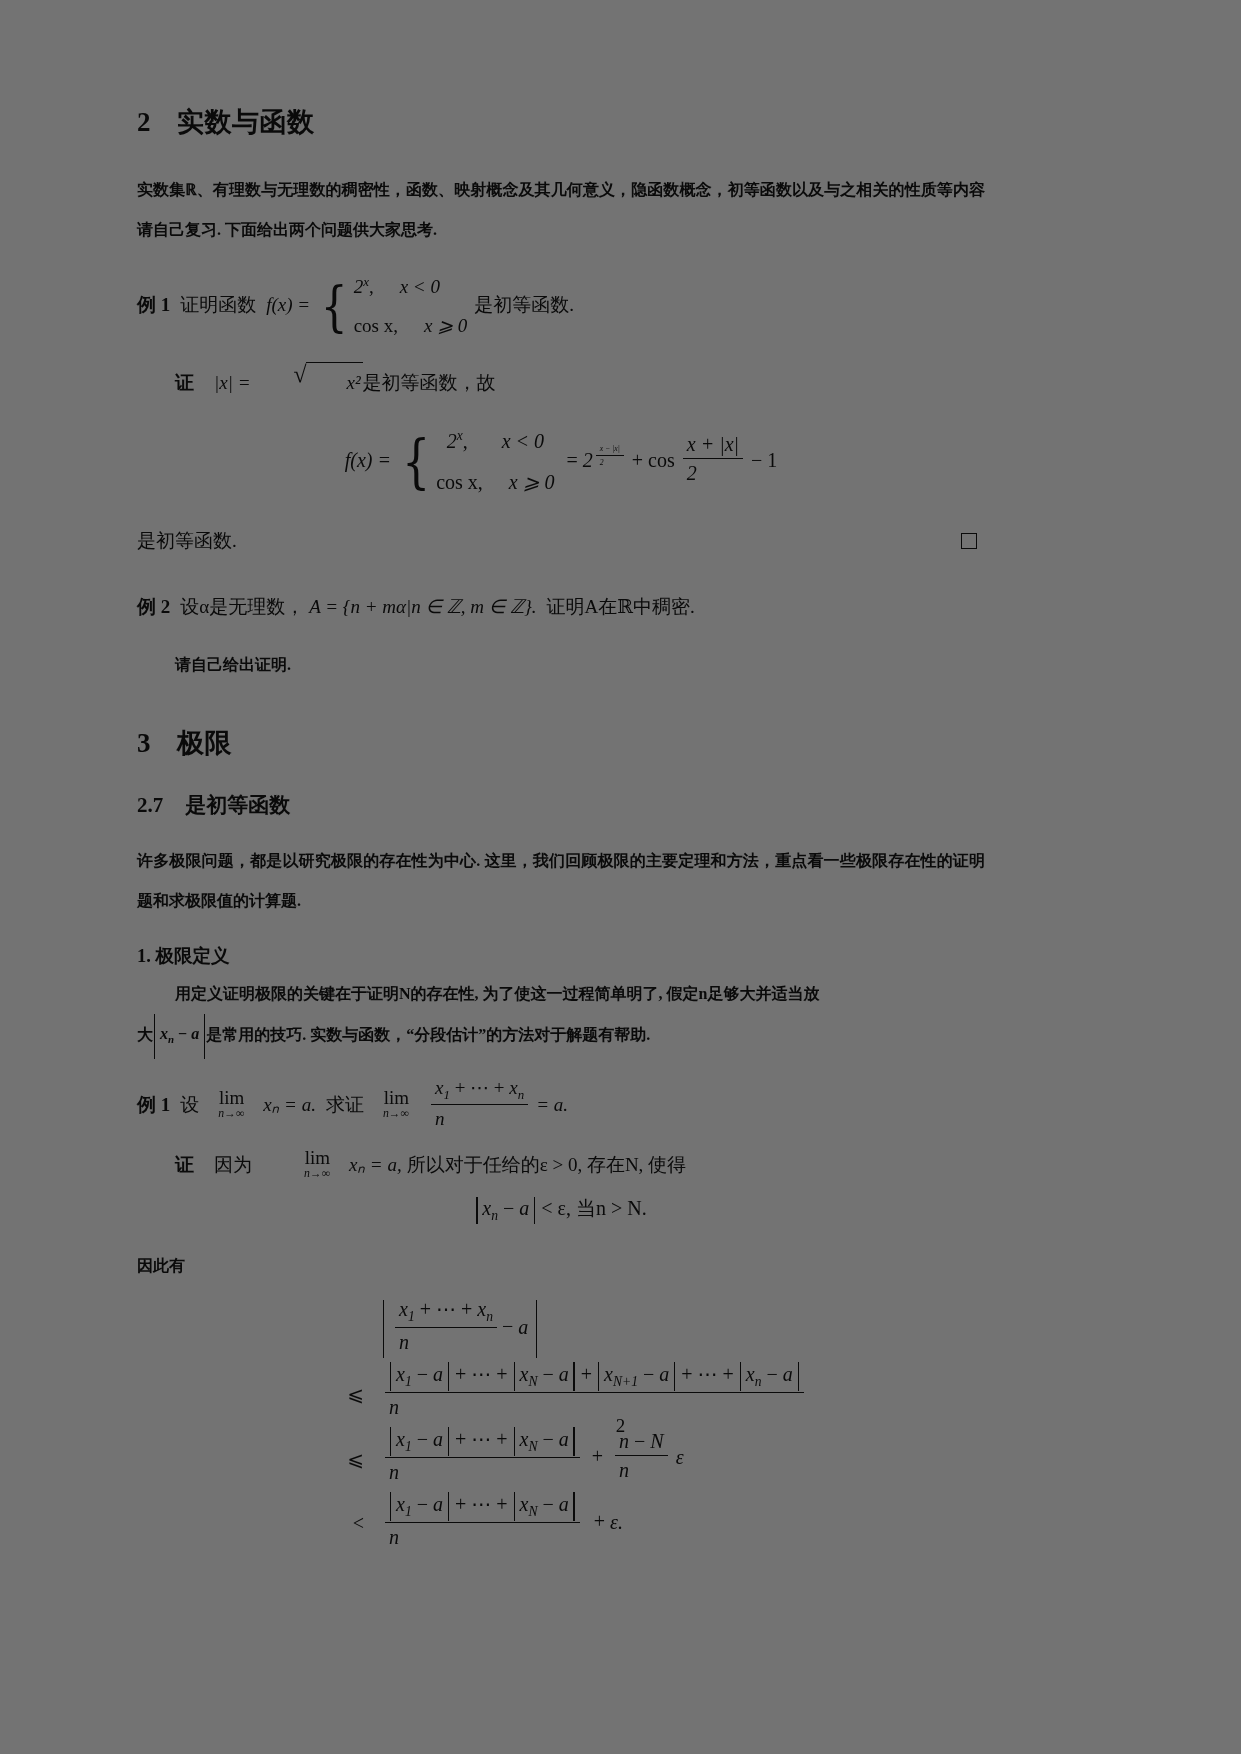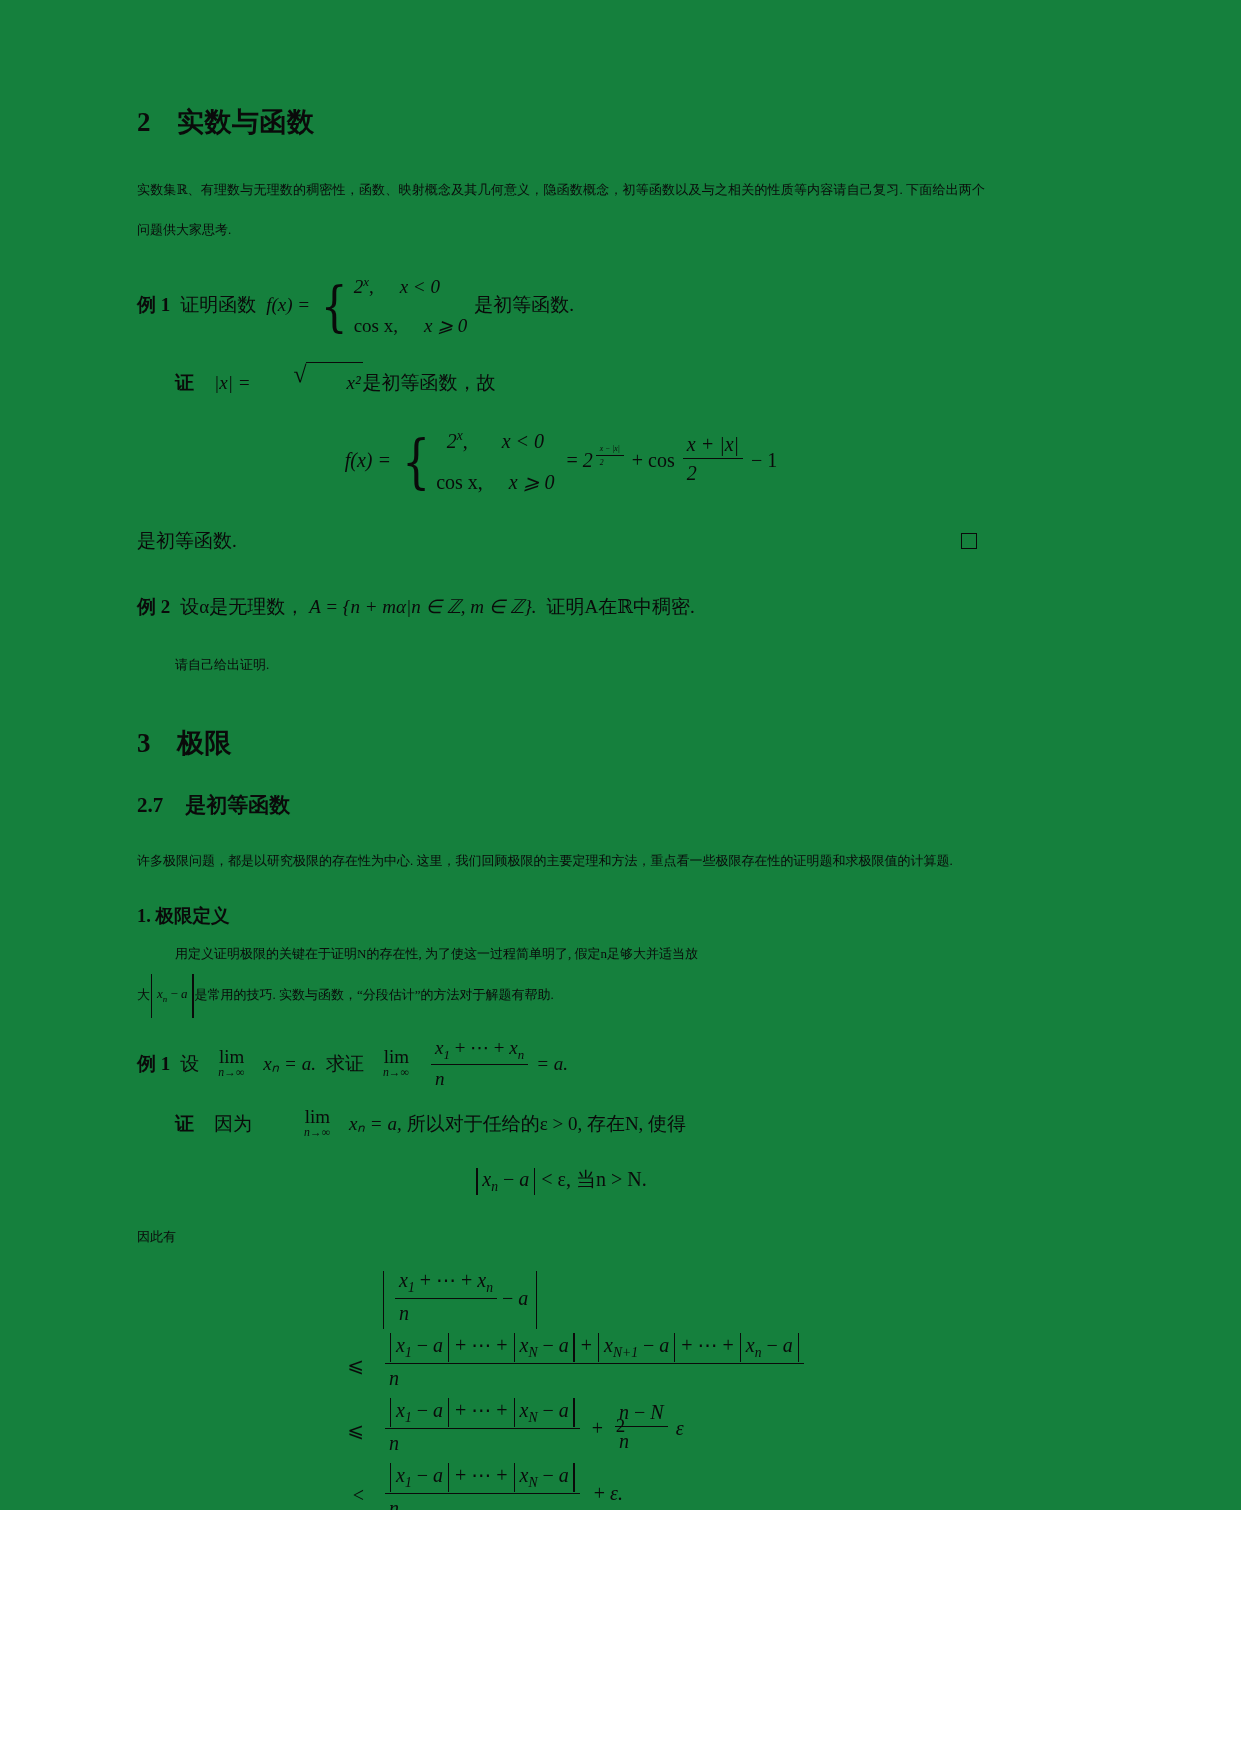--- a/index.html
+++ b/index.html
@@ -7,23 +7,23 @@
     padding: 0;
     background: #ffffff;
   }
   body {
     font-family: "Liberation Serif", "DejaVu Serif", serif;
     color: #0a0a0a;
   }
   #page {
     position: relative;
     width: 1241px;
-    height: 1510px;
+    height: 1754px;
     margin: 0 auto;
-    background: #15803d;
+    background: #737373;
     overflow: hidden;
   }
   #content {
     position: absolute;
     left: 137px;
     top: 104px;
     width: 848px;
   }
 
   
@@ -41,25 +41,26 @@
   }
   .h-sub .num { margin-right: 22px; }
   .h-run {
     font-size: 18.5px;
     font-weight: bold;
     margin: 22px 0 6px 0;
   }
 
   
   p.body {
-    font-size: 13px;
+    font-size: 16px;
     line-height: 40px;
     margin: 0 0 14px 0;
     text-align: justify;
     text-justify: inter-character;
+    font-weight: bold;
   }
   p.indent { text-indent: 38px; }
   .lead {
     font-weight: bold;
     margin-right: 10px;
   }
   .para-block { margin-bottom: 10px; }
 
   
   .mi { font-family: "Liberation Serif", serif; font-style: italic; }
@@ -271,21 +272,21 @@
     <p class="body" style="margin-top:0;"><span>大</span><span class="absb"><span class="mi">x</span><sub class="ms">n</sub><span class="mu"> − </span><span class="mi">a</span></span><span>是常用的技巧. 实数与函数，“分段估计”的方法对于解题有帮助.</span></p>
 
     <div style="font-size:19px; line-height:34px; margin-top:20px;">
       <span class="lead">例 1</span><span>设</span><span class="sp"></span><span class="limop"><span class="lim-main">lim</span><span class="lim-sub">n→∞</span></span><span class="sp"></span><span class="mi">xₙ = a.</span><span class="spw"></span><span>求证</span><span class="sp"></span><span class="limop"><span class="lim-main">lim</span><span class="lim-sub">n→∞</span></span><span class="sp"></span><span class="frac" style="font-size:19px;"><span class="num-part mi"><span class="mi">x</span><sub class="ms">1</sub><span class="mu"> + ⋯ + </span><span class="mi">x</span><sub class="ms">n</sub></span><span class="den-part mi">n</span></span><span class="sp"></span><span class="mi">= a.</span>
     </div>
 
     <div style="font-size:19px; line-height:34px; margin-top:14px; text-indent:38px;">
       <span class="lead">证</span><span class="spw"></span><span>因为</span><span class="limop"><span class="lim-main">lim</span><span class="lim-sub">n→∞</span></span><span class="sp"></span><span class="mi">xₙ = a,</span><span class="sp"></span><span>所以对于任给的ε &gt; 0, 存在N, 使得</span>
     </div>
 
-    <div class="disp" style="margin-top:24px;">
+    <div class="disp" style="margin-top:12px;">
       <span class="absb"><span class="mi">x</span><sub class="ms">n</sub><span class="mu"> − </span><span class="mi">a</span></span><span class="sp"></span><span>&lt; ε, 当n &gt; N.</span>
     </div>
 
     <p class="body" style="margin-top:22px; margin-bottom:4px;">因此有</p>
 
     <div class="eqchain">
       <div class="eqchain-inner">
 
         <div class="eqrow">
           <span class="rel"></span>

